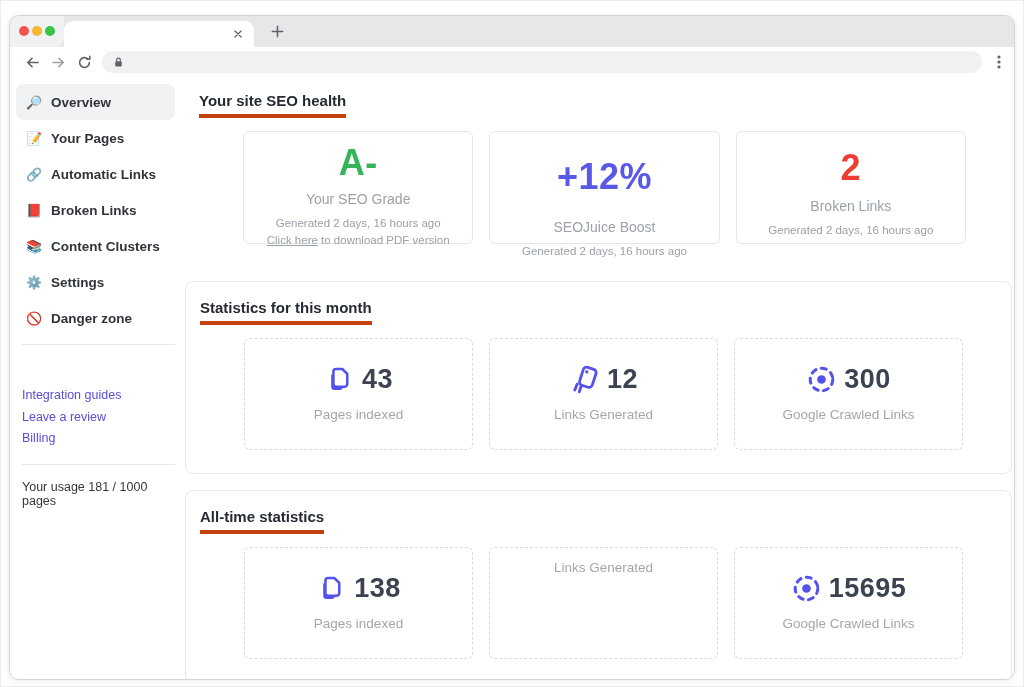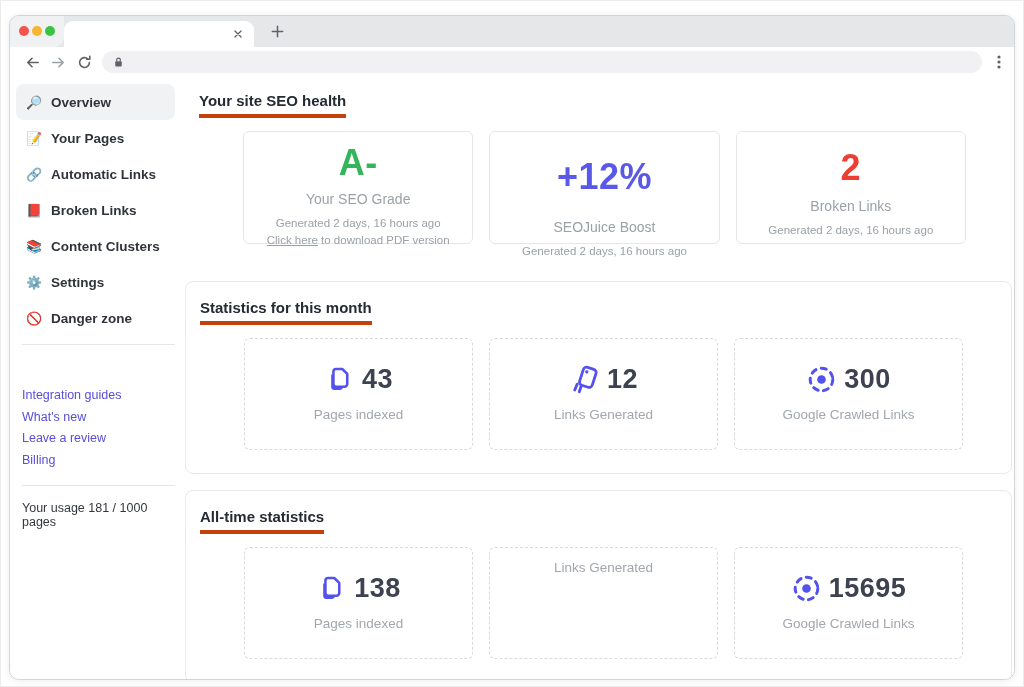--- a/index.html
+++ b/index.html
@@ -143,21 +143,20 @@
       </div>
       <div class="nav-item">
         <span class="nav-ico">🚫</span>
         <span>Danger zone</span>
       </div>
 
       <hr class="side-divider">
 
       <div class="side-links">
         <a class="side-link" style="color: rgb(88, 78, 216);">Integration guides</a>
-        <a class="side-link" style="color: rgb(88, 78, 216);">What's new</a>
         <a class="side-link" style="color: rgb(88, 78, 216);">Leave a review</a>
         <a class="side-link" style="color: rgb(88, 78, 216);">Billing</a>
       </div>
 
       <hr class="side-divider" style="margin-top:14px;">
 
       <div class="usage">Your usage 181 / 1000 pages</div>
     </div>
 
     <div class="content">

